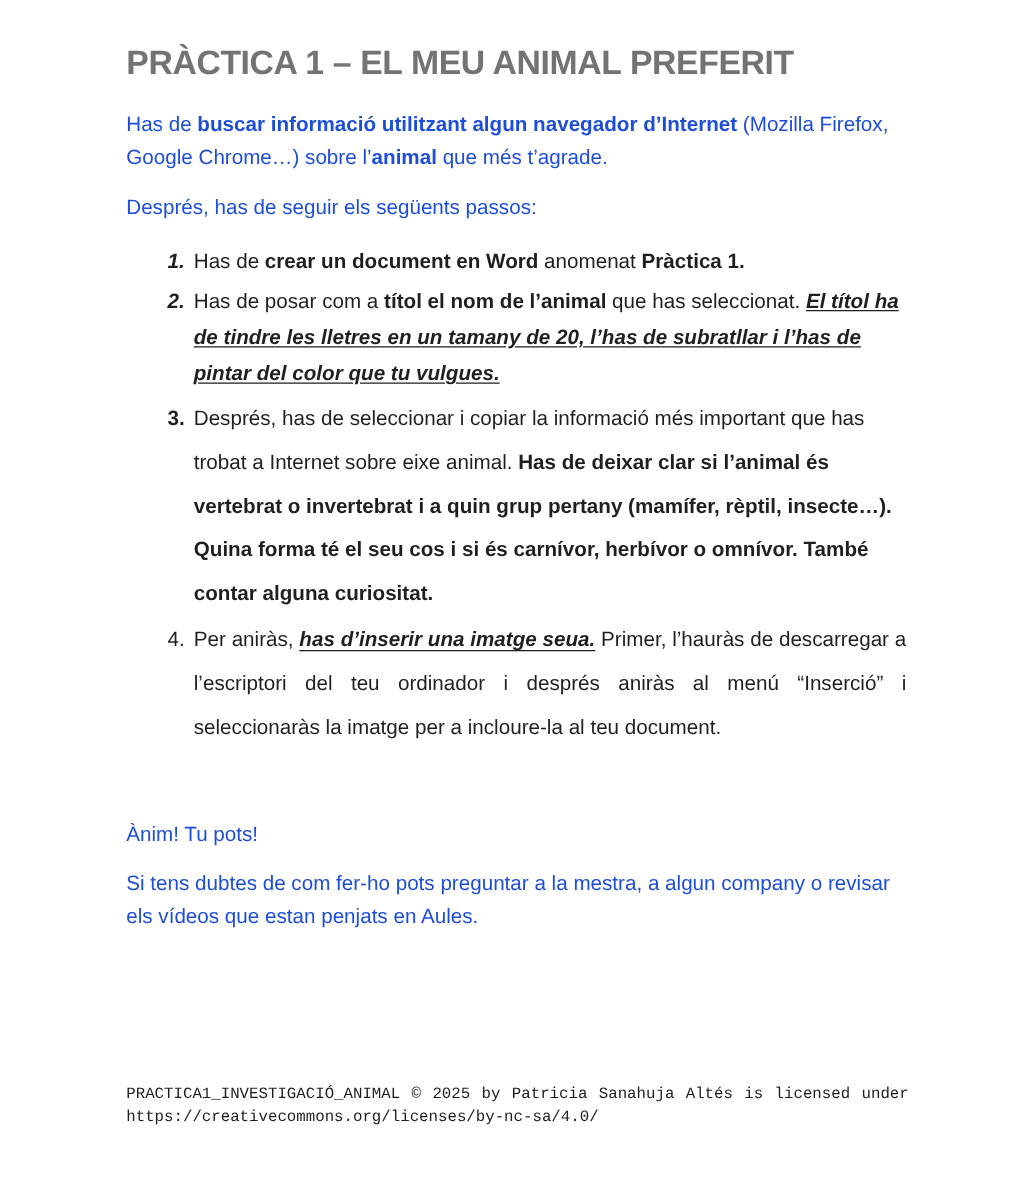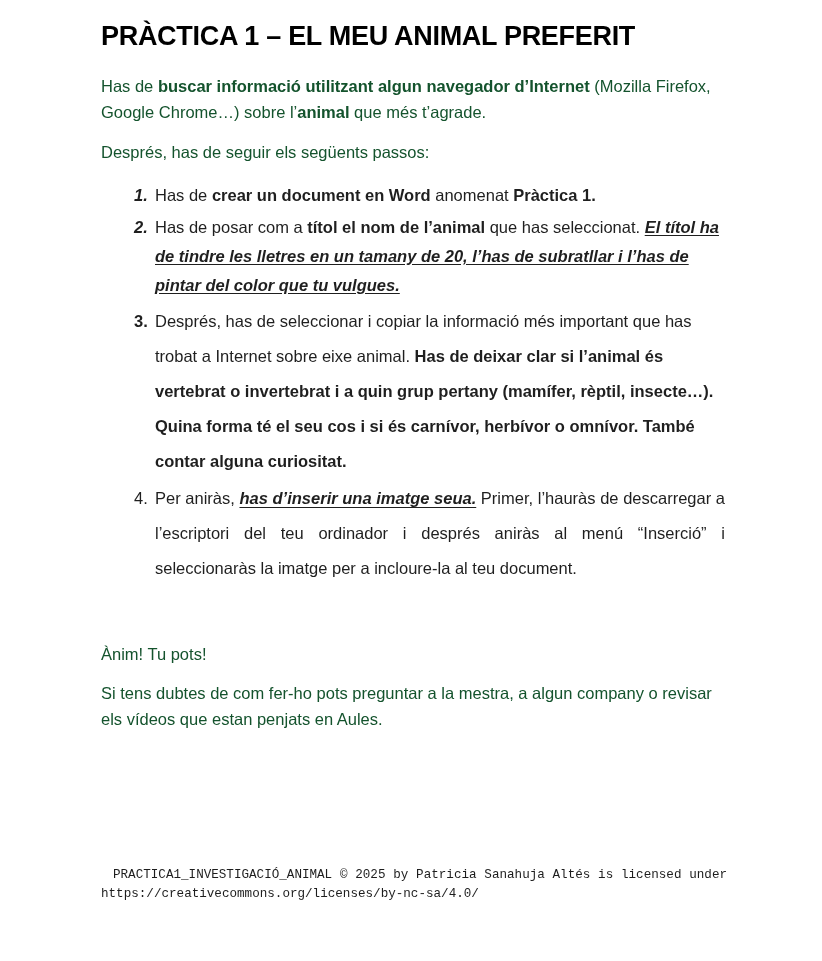--- a/index.html
+++ b/index.html
@@ -23,31 +23,31 @@
     width: 624px;
   }
 
   
   .doc-title {
     font-size: 27px;
     font-weight: 700;
     letter-spacing: -0.3px;
     line-height: 1.15;
     margin: 0;
-    padding-top: 21px;
-    color: #000000;
+    padding-top: 35px;
+    color: #737373;
   }
 
   
   .para {
     font-size: 16.5px;
     line-height: 26px;
     margin: 0;
     padding-top: 15px;
-    color: #14532d;
+    color: #1d4ed8;
   }
   .para-intro { padding-top: 21px; }
   .para-tight { padding-top: 14px; }
 
   
   .steps {
     margin: 0;
     padding: 0;
     list-style: none;
     padding-top: 16px;
@@ -114,21 +114,20 @@
     width: 626px;
     font-family: "Liberation Mono", monospace;
     font-size: 12.6px;
     line-height: 19px;
     color: #1d1d1d;
   }
   .license-line { margin: 0; }
   .license-just {
     text-align: justify;
     text-align-last: justify;
-    margin-left: 12px;
   }
 </style>
 </head>
 <body>
 
 <div class="page">
 
   <h1 class="doc-title">PRÀCTICA 1 – EL MEU ANIMAL PREFERIT</h1>
 
   <p class="para para-intro"><span>Has de </span><span class="b">buscar informació utilitzant algun navegador d’Internet</span><span> (Mozilla Firefox, Google Chrome…) sobre l’</span><span class="b">animal</span><span> que més t’agrade.</span></p>

